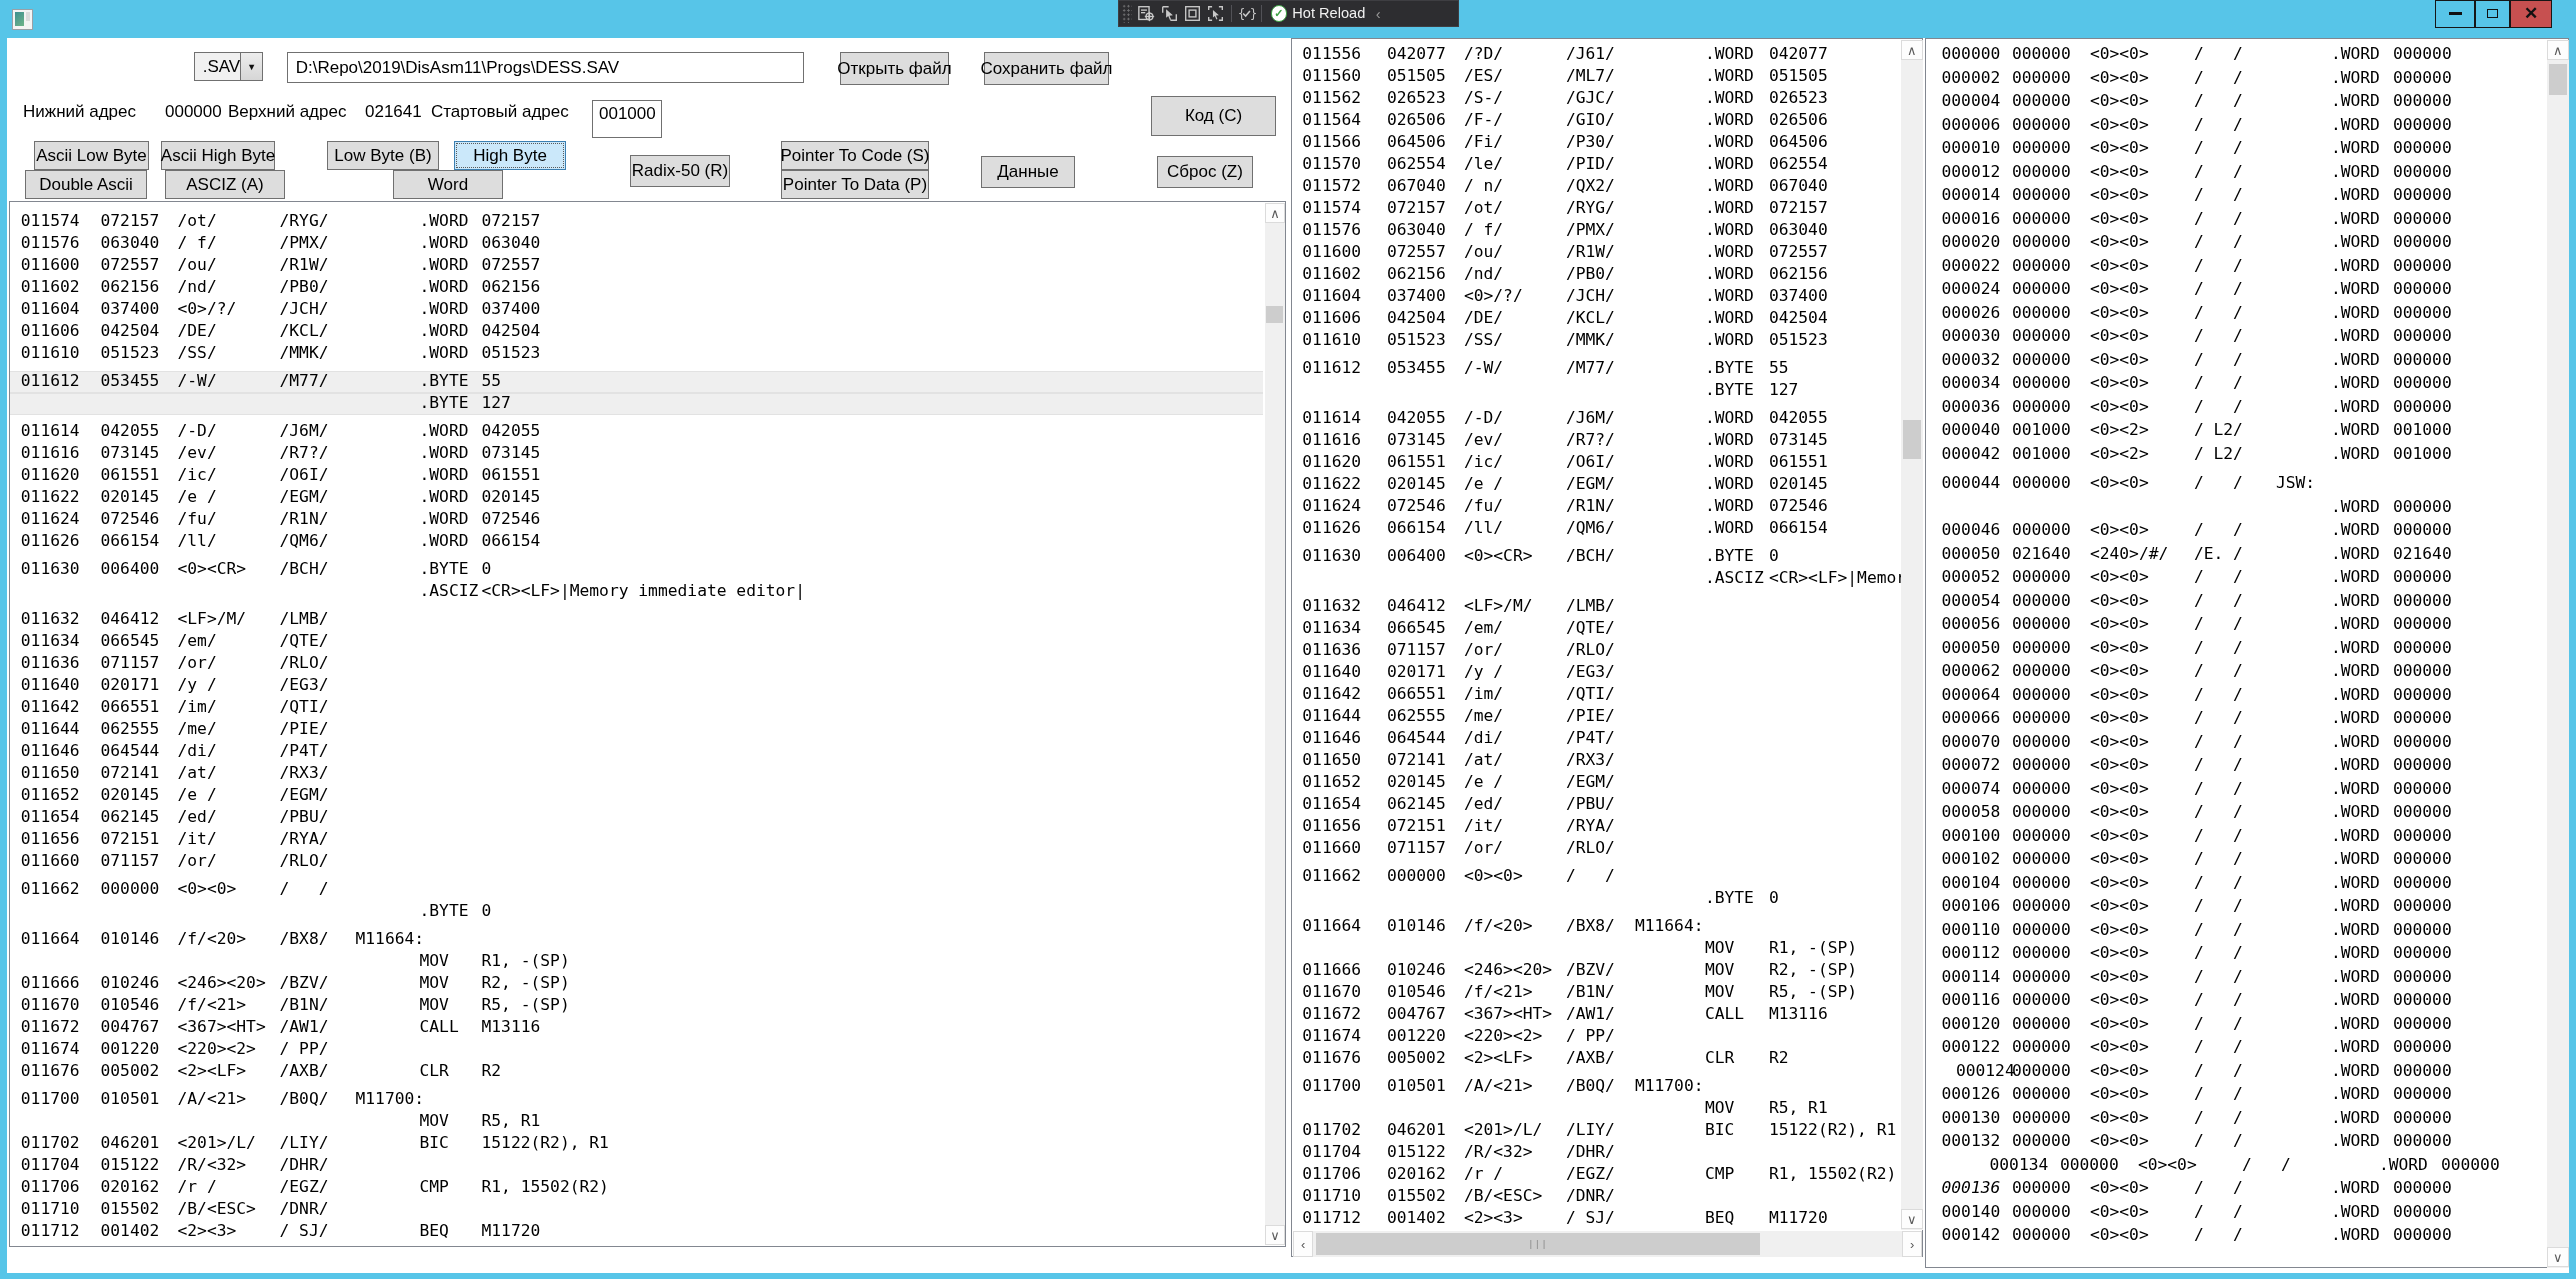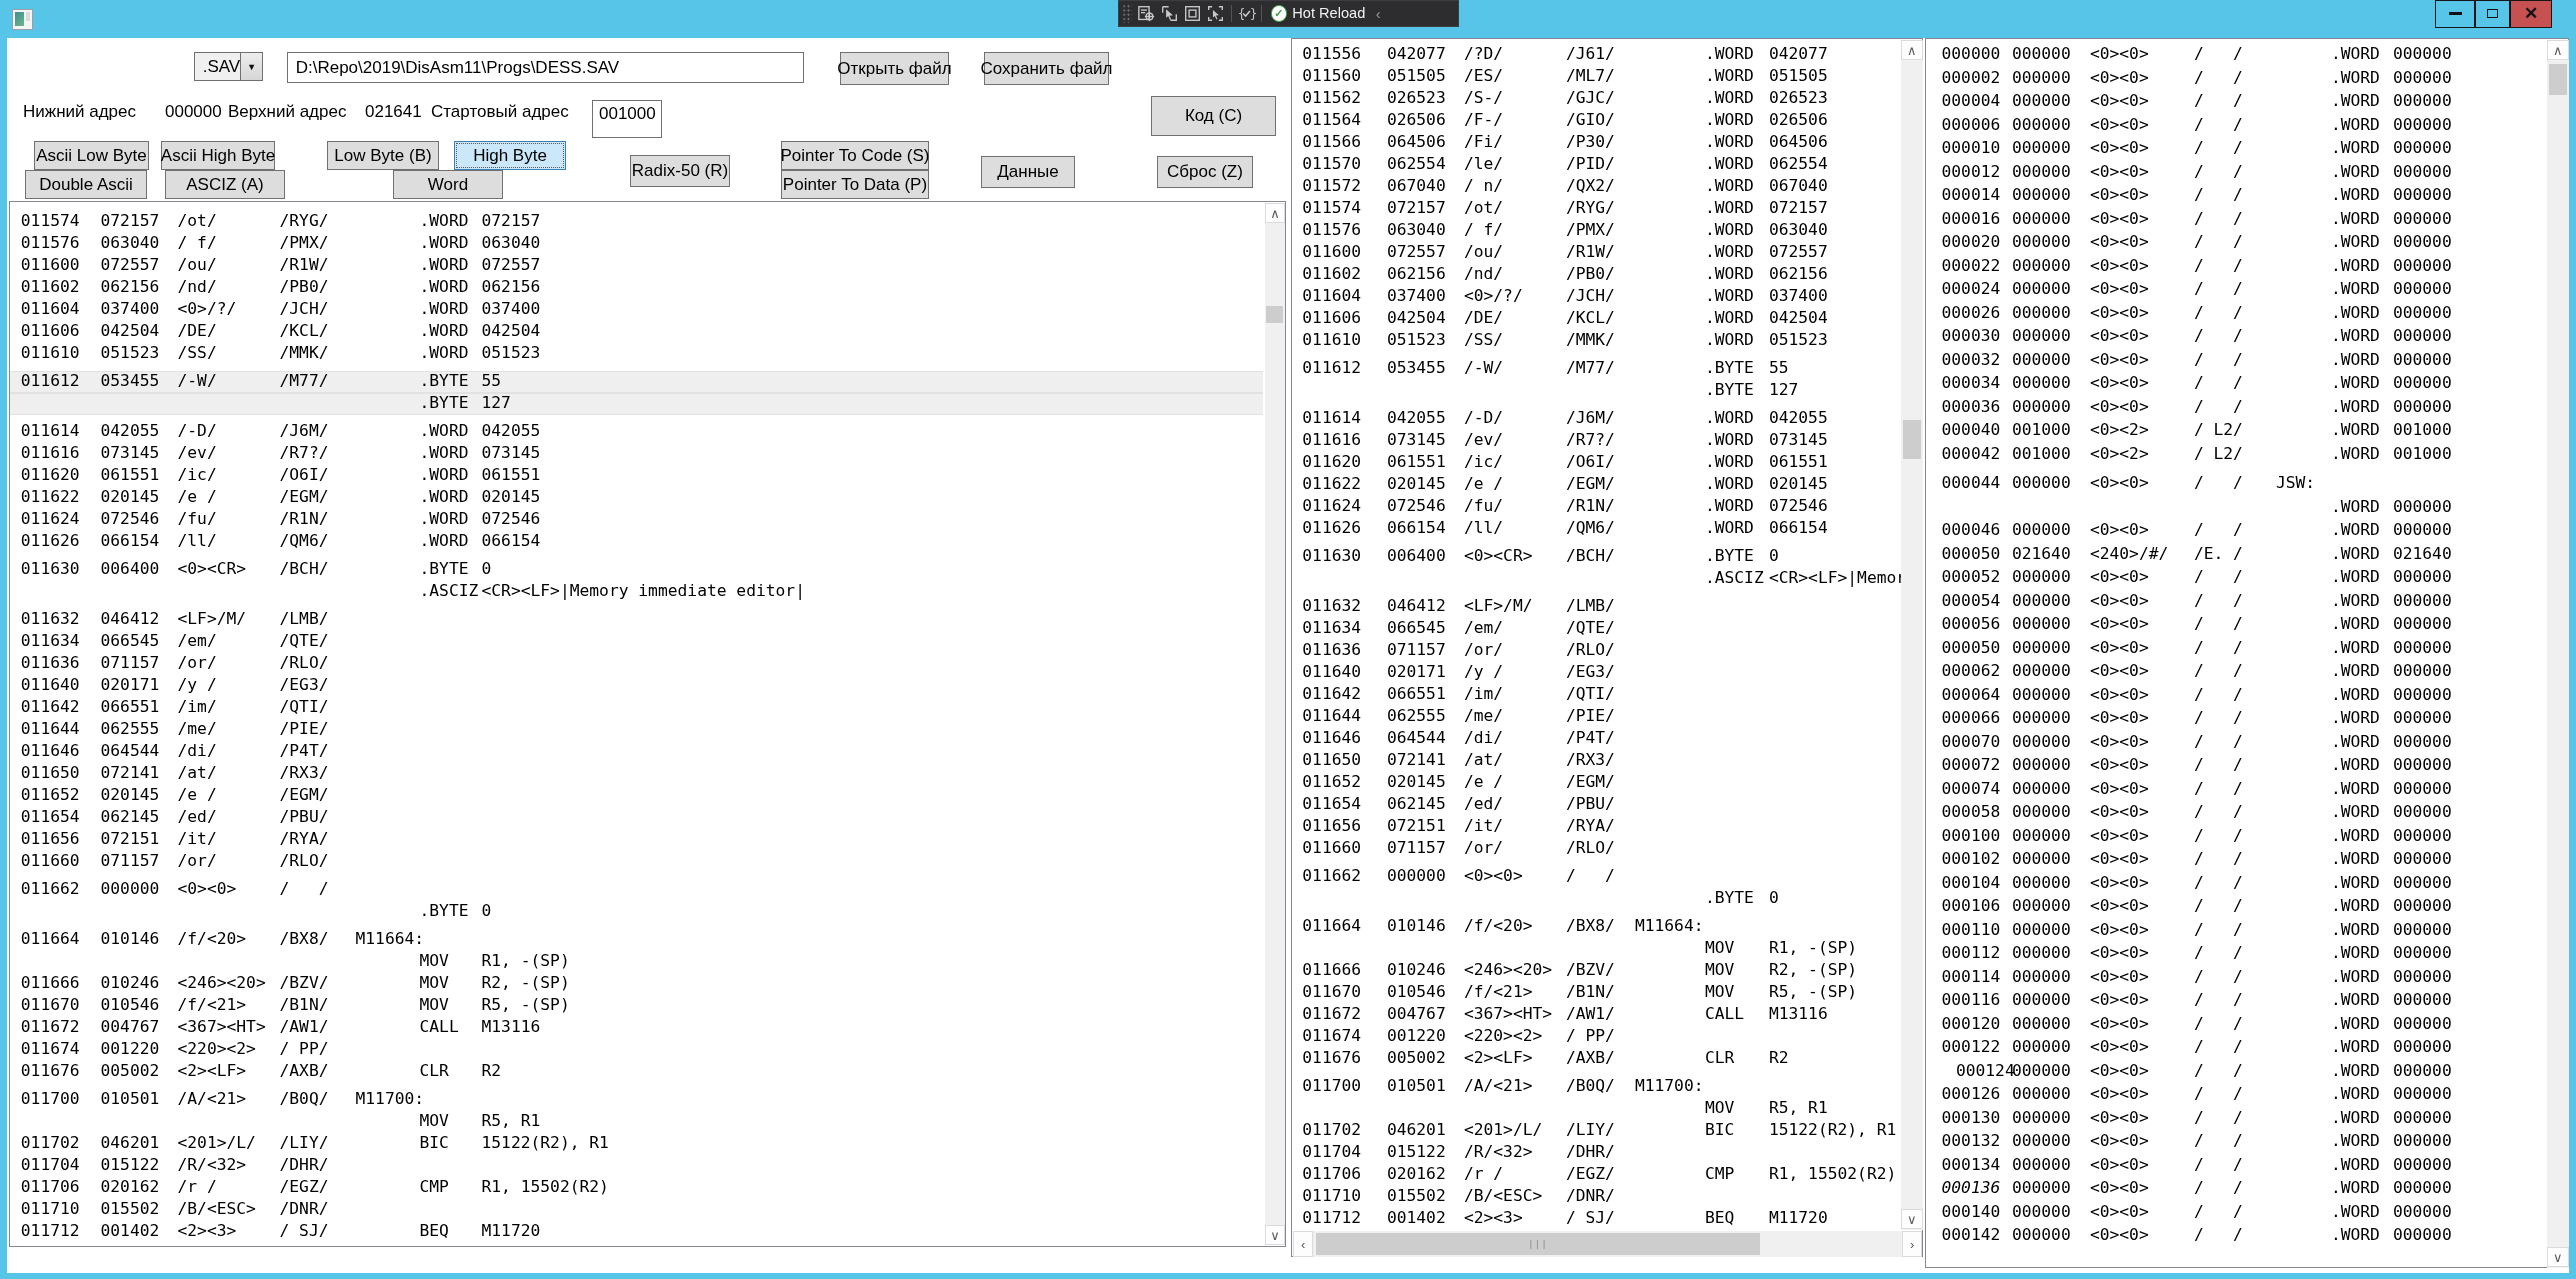--- a/index.html
+++ b/index.html
@@ -1223,21 +1223,21 @@
         <span style="left: 466px;">000000</span>
       </div>
       <div class="ln" style="height: 23.5px;">
         <span style="left: 14.6px;">000132</span>
         <span style="left: 85px;">000000</span>
         <span style="left: 163px;">&lt;0&gt;&lt;0&gt;</span>
         <span style="left: 267px;">/   /</span>
         <span style="left: 404px;">.WORD</span>
         <span style="left: 466px;">000000</span>
       </div>
-      <div class="ln" style="height: 23.5px;">
+      <div class="ln" style="height: 23.5px; margin-left: 48px;">
         <span style="left: 14.6px;">000134</span>
         <span style="left: 85px;">000000</span>
         <span style="left: 163px;">&lt;0&gt;&lt;0&gt;</span>
         <span style="left: 267px;">/   /</span>
         <span style="left: 404px;">.WORD</span>
         <span style="left: 466px;">000000</span>
       </div>
       <div class="ln" style="height: 23.5px;">
         <span style="left: 14.6px; font-style: italic;">000136</span>
         <span style="left: 85px;">000000</span>

